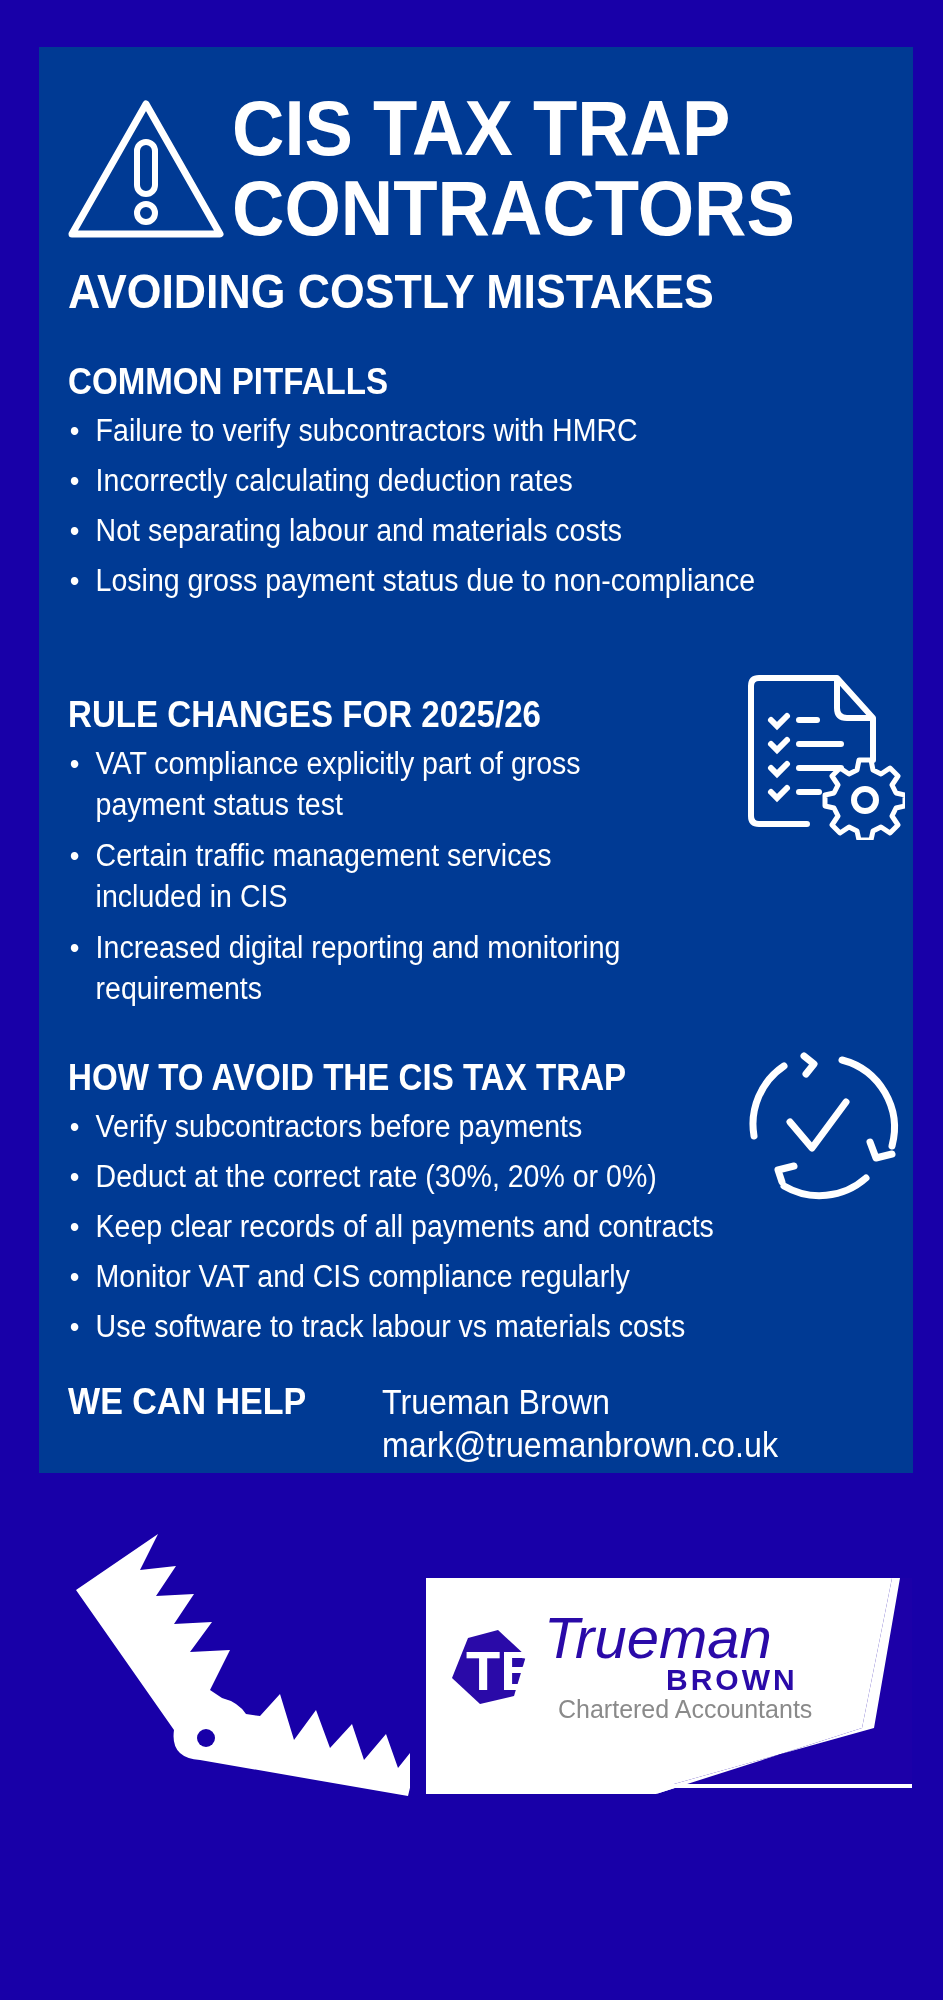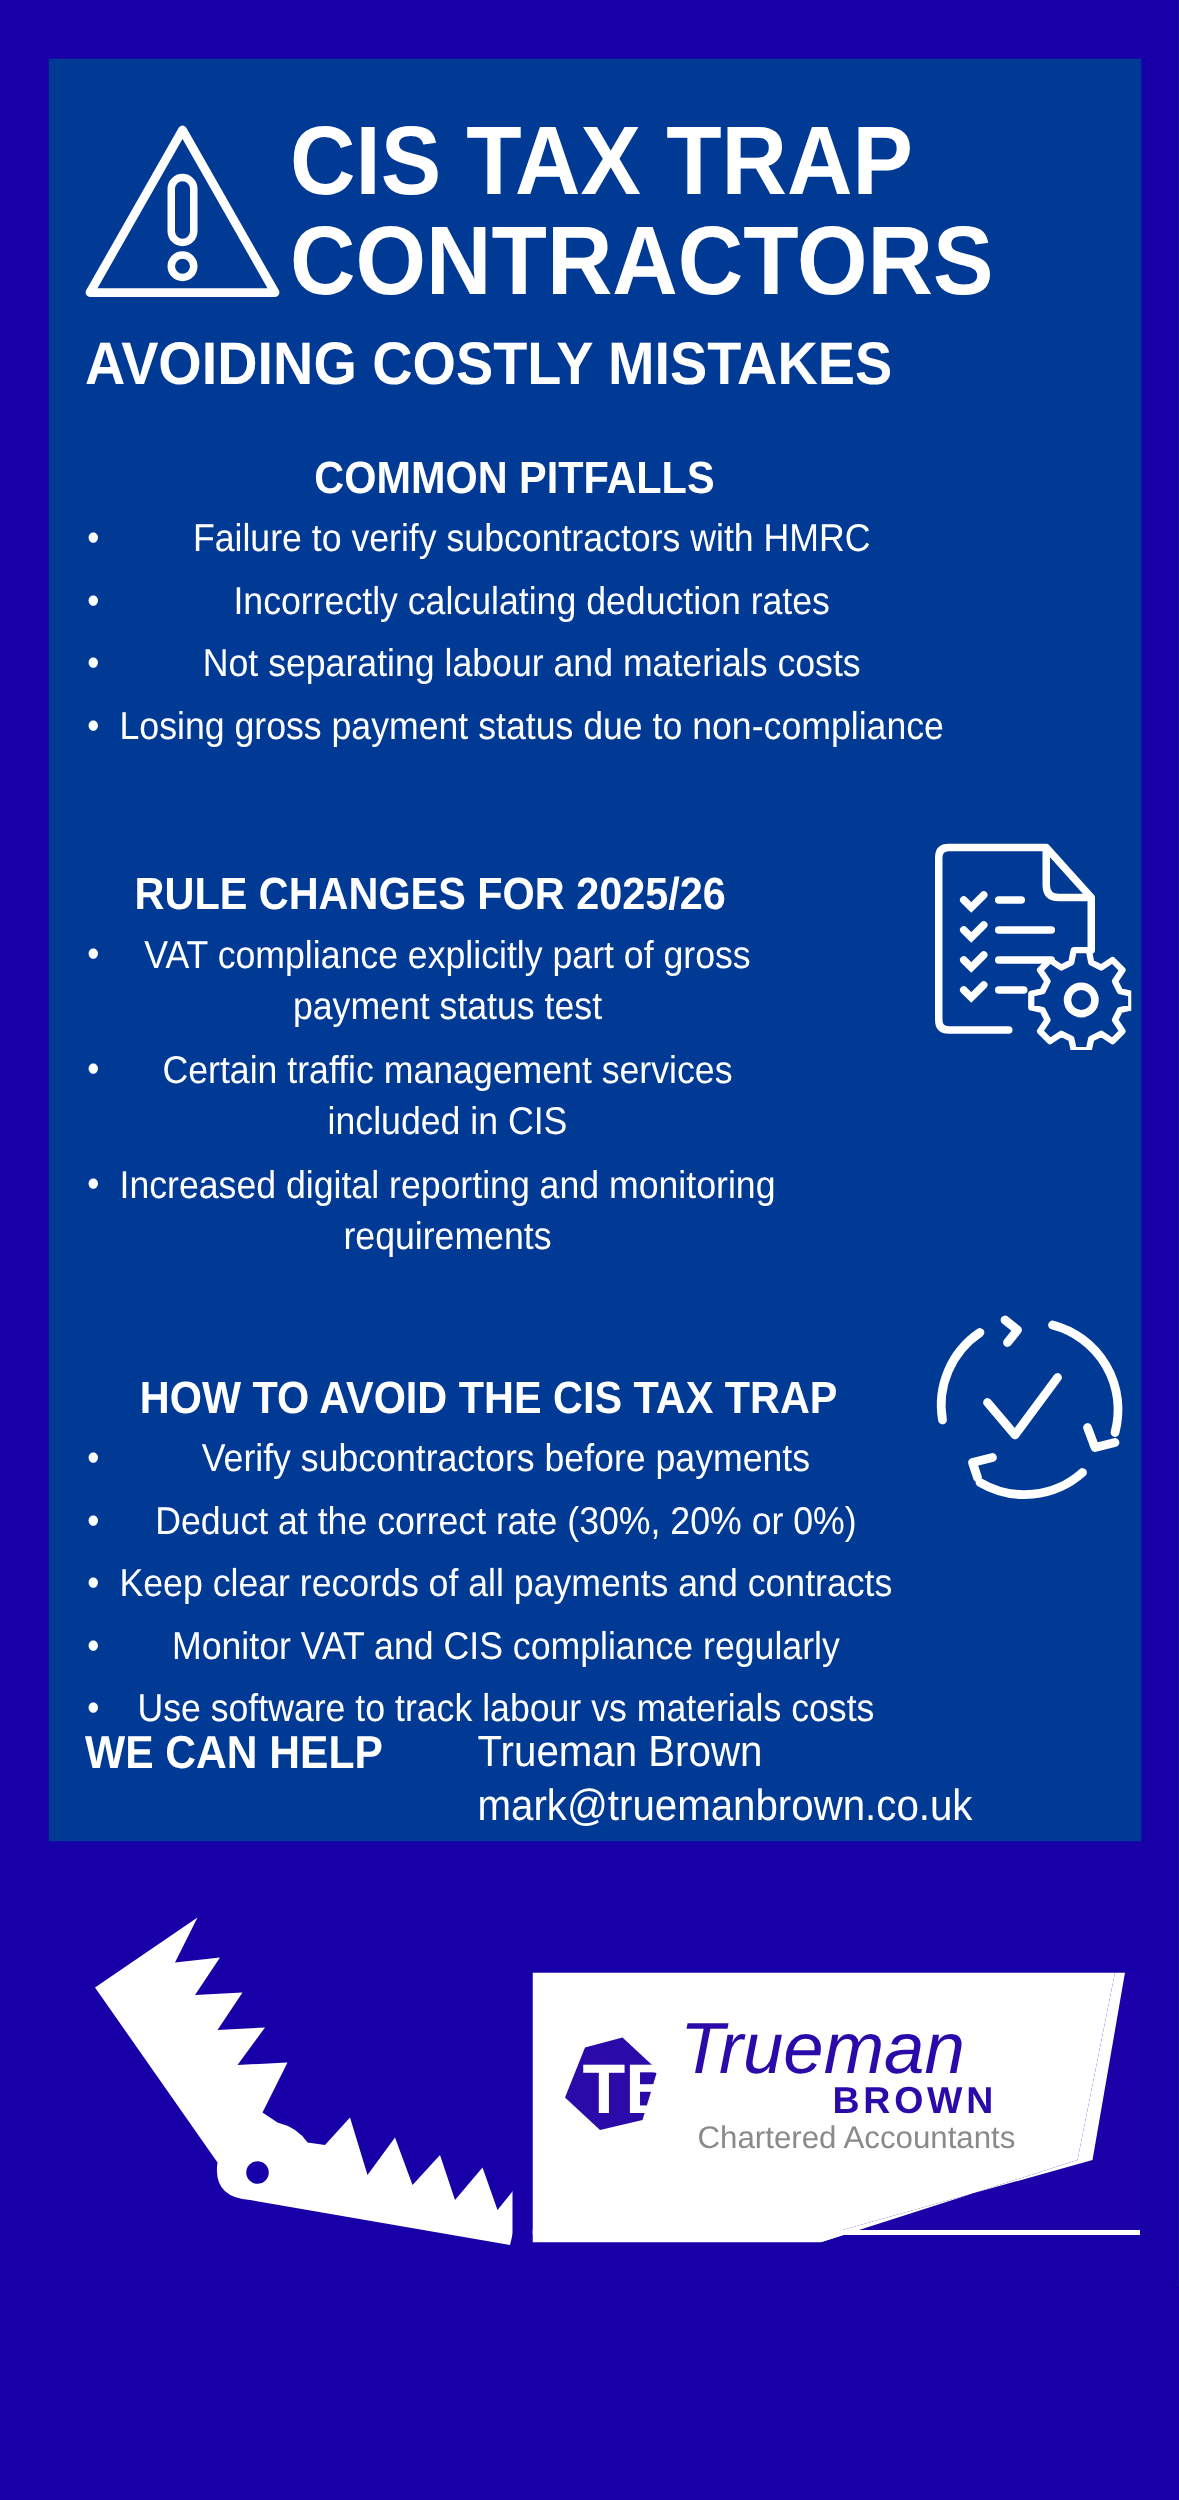--- a/index.html
+++ b/index.html
@@ -17,40 +17,40 @@
   .title {
     position:absolute; left:232px; top:88px; margin:0;
     font-weight:bold; font-size:78px; line-height:80px; letter-spacing:0px;
     transform:scaleX(0.93); transform-origin:left top; white-space:nowrap;
   }
   .subtitle {
     position:absolute; left:68px; top:264px; margin:0;
     font-weight:bold; font-size:48px; line-height:56px;
     transform:scaleX(0.93); transform-origin:left top; white-space:nowrap;
   }
-  .section { position:absolute; left:68px;text-align:center; }
+  .section { position:absolute; left:68px; }
   .section h2 {
     margin:0; font-weight:bold; font-size:36px; line-height:44px;
     transform:scaleX(0.92); transform-origin:left top; white-space:nowrap;
   }
   .section ul { list-style:none; margin:0; padding:0; }
   .section li {
     position:relative; padding-left:30px; font-size:31px; line-height:41px;
     transform:scaleX(0.92); transform-origin:left top; white-space:nowrap;
   }
   .section li .bul {
     position:absolute; left:2px; top:0; font-size:30px;
   }
   .sec1 { top:360px; }
   .sec1 h2 { margin-bottom:6px; }
   .sec1 li { margin-bottom:9px; }
   .sec2 { top:693px; }
   .sec2 h2 { margin-bottom:6px; }
   .sec2 li { margin-bottom:10px; line-height:41px; }
-  .sec3 { top:1096px; }
+  .sec3 { top:1056px; }
   .sec3 h2 { margin-bottom:6px; }
   .sec3 li { margin-bottom:9px; }
   .help {
     position:absolute; left:68px; top:1380px; font-weight:bold; font-size:37px;
     line-height:44px; transform:scaleX(0.92); transform-origin:left top; white-space:nowrap;
   }
   .contact {
     position:absolute; left:382px; top:1380px; font-size:35px; line-height:43px;
     transform:scaleX(0.92); transform-origin:left top; white-space:nowrap;
   }

